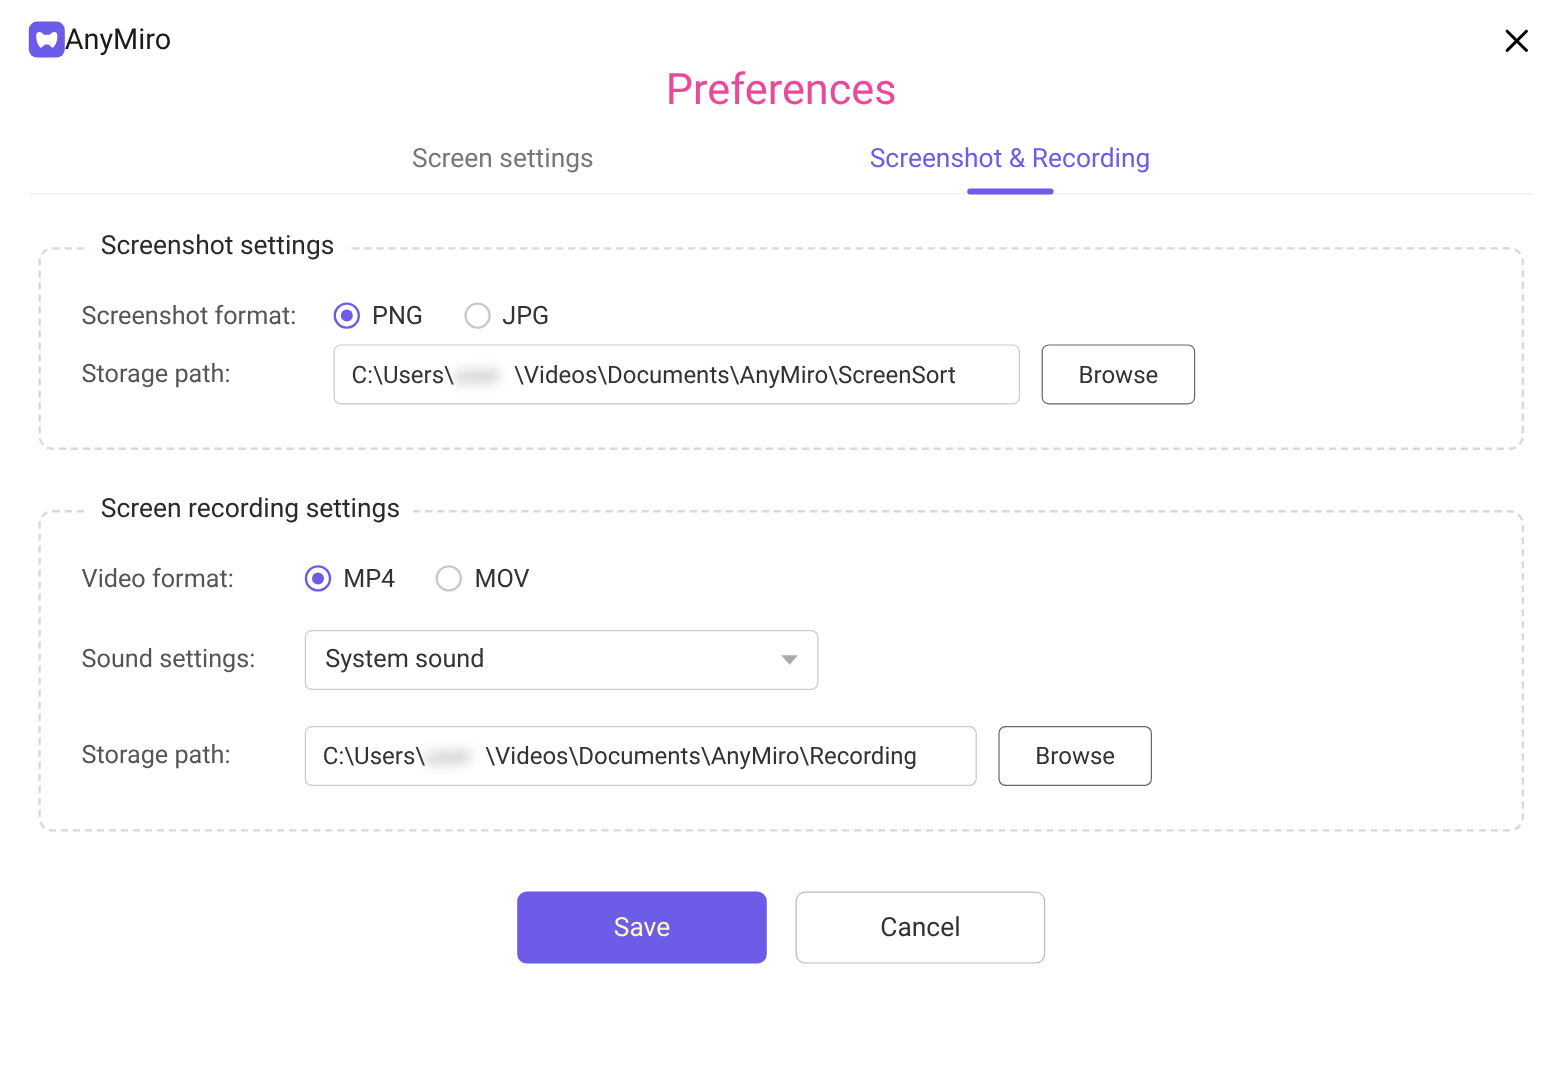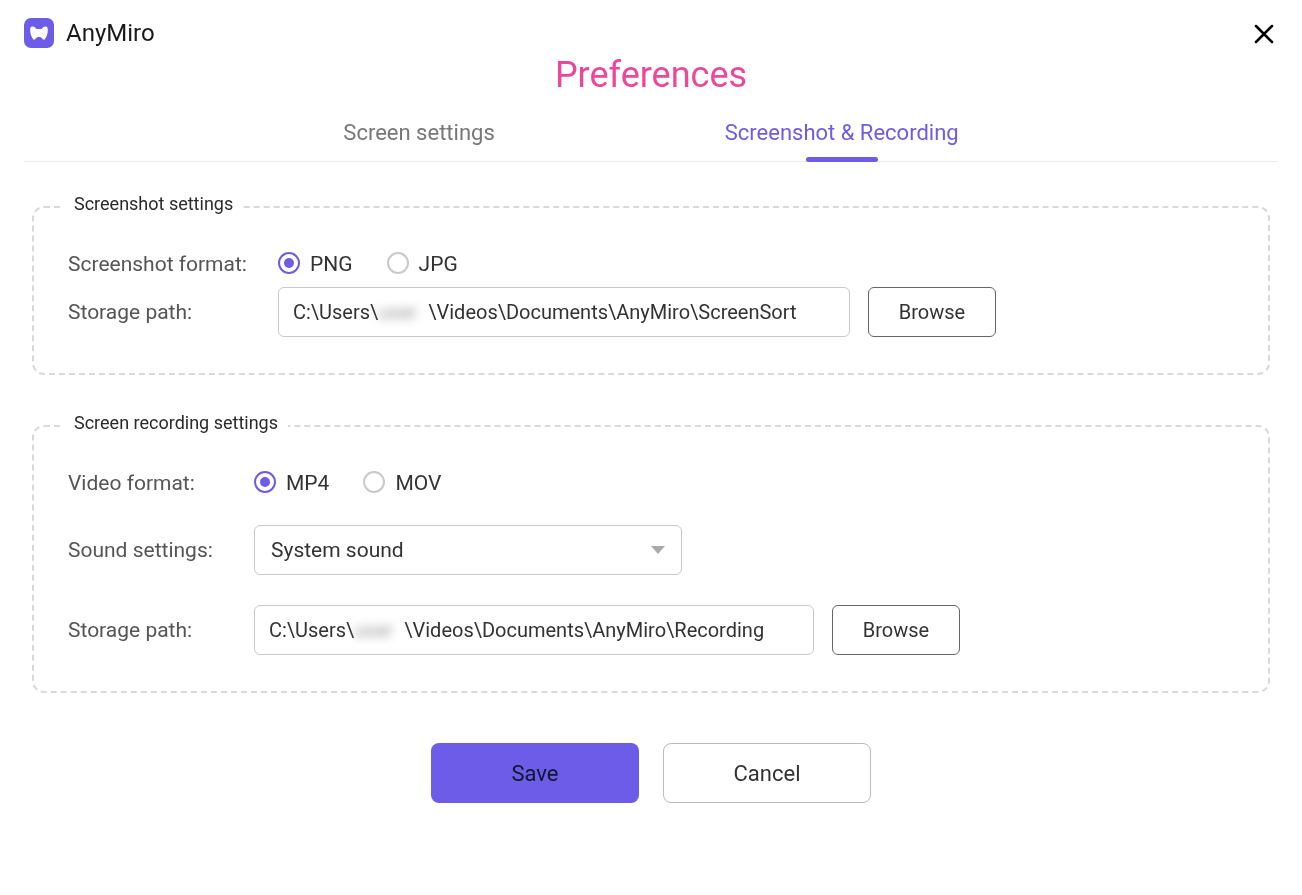--- a/index.html
+++ b/index.html
@@ -11,21 +11,21 @@
     position: relative;
     color: #222;
   }
   .header {
     position: relative;
     padding: 18px 24px 0 24px;
   }
   .brand {
     display: flex;
     align-items: center;
-    gap: 12px;
+    gap: 0;
   }
   .brand-icon {
     width: 30px;
     height: 30px;
     background: #6c5ce7;
     border-radius: 7px;
     display: flex;
     align-items: center;
     justify-content: center;
   }
@@ -85,24 +85,24 @@
   .fieldset {
     border: 2px dashed #d9d9d9;
     border-radius: 12px;
     padding: 44px 34px 36px 34px;
     position: relative;
     margin-bottom: 50px;
   }
   .legend {
     position: absolute;
     top: -15px;
-    left: 30px;
+    left: 40px;
     background: #fff;
     padding: 0 10px;
-    font-size: 18px;
+    font-size: 22px;
     color: #2a2a2a;
   }
   .row {
     display: flex;
     align-items: center;
     margin-bottom: 11px;
   }
   .row:last-child { margin-bottom: 0; }
   .row-label {
     width: 210px;
@@ -207,21 +207,21 @@
     height: 60px;
     border-radius: 8px;
     font-size: 22px;
     cursor: pointer;
     display: flex;
     align-items: center;
     justify-content: center;
   }
   .btn-primary {
     background: #6c5ce7;
-    color: #0f172a;
+    color: #fef9c3;
     border: none;
   }
   .btn-secondary {
     background: #fff;
     color: #333;
     border: 1px solid #bbb;
   }
   .fieldset .row { align-items: center; }
   .fieldset.rec .row { margin-bottom: 30px; }
   .fieldset.rec .row:last-child { margin-bottom: 0; }

